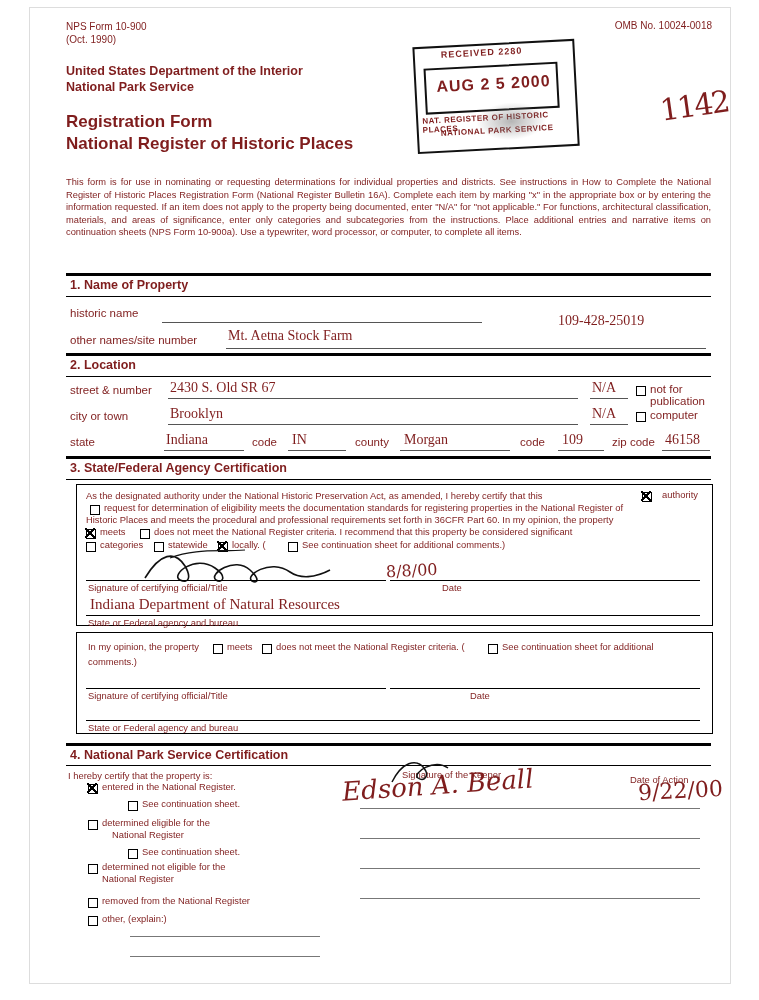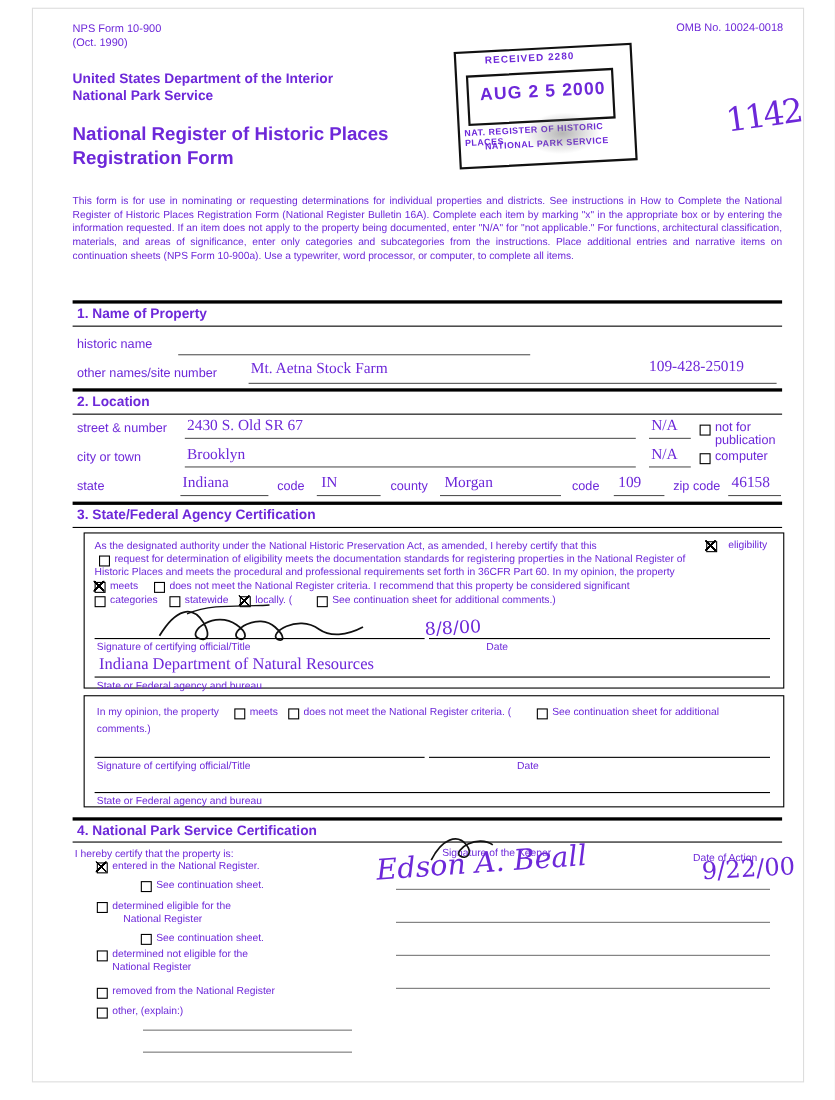--- a/index.html
+++ b/index.html
@@ -7,21 +7,21 @@
     padding: 0;
     background: #b9b9b9;
   }
   .page {
     position: relative;
     width: 759px;
     height: 1000px;
     background: #ffffff;
     margin: 0 auto;
     font-family: "Liberation Sans", sans-serif;
-    color: #6d28d9;
+    color: #7f1d1d;
     overflow: hidden;
   }
   .sheet {
     position: absolute;
     left: 30px;
     top: 8px;
     width: 700px;
     height: 975px;
     background: #fff;
     box-shadow: 0 0 0 1px #ddd;
@@ -214,22 +214,22 @@
       <div>(Oct. 1990)</div>
     </div>
     <div class="hdr-right">OMB No. 10024-0018</div>
 
     <div class="dept">
       <div>United States Department of the Interior</div>
       <div>National Park Service</div>
     </div>
 
     <div class="title">
+      <div>Registration Form</div>
       <div>National Register of Historic Places</div>
-      <div>Registration Form</div>
     </div>
 
     <div class="stamp">
       <div class="box"></div>
       <div class="inner"></div>
       <div class="l1">RECEIVED  2280</div>
       <div class="l2">AUG 2 5 2000</div>
       <div class="l3">NAT. REGISTER OF HISTORIC PLACES</div>
       <div class="l4">NATIONAL PARK SERVICE</div>
       <div class="smudge"></div>
@@ -241,21 +241,21 @@
 
     <div class="rule" style="top:265px;"></div>
     <div class="sec-title" style="top:270px;">1.  Name of Property</div>
     <div class="rule thin" style="top:288px;"></div>
 
     <div class="lbl" style="left:40px; top:299px;">historic name</div>
     <div class="uline" style="left:132px; top:314px; width:320px;"></div>
 
     <div class="lbl" style="left:40px; top:326px;">other names/site number</div>
     <div class="fill plain" style="left:198px; top:320px;text-align:center;">Mt. Aetna Stock Farm</div>
-    <div class="fill plain" style="left:528px; top:318px;margin-left:32px;">109-428-25019</div>
+    <div class="fill plain" style="left:528px; top:305px;">109-428-25019</div>
     <div class="uline" style="left:196px; top:340px; width:480px;"></div>
 
     <div class="rule" style="top:345px;"></div>
     <div class="sec-title" style="top:350px;">2.  Location</div>
     <div class="rule thin" style="top:368px;"></div>
 
     <div class="lbl" style="left:40px; top:376px;">street &amp; number</div>
     <div class="fill plain" style="left:140px; top:372px;">2430 S. Old SR 67</div>
     <div class="uline" style="left:138px; top:390px; width:410px;"></div>
     <div class="fill plain" style="left:562px; top:372px;">N/A</div>
@@ -288,21 +288,21 @@
     <div class="uline" style="left:632px; top:442px; width:48px;"></div>
 
     <div class="rule" style="top:448px;"></div>
     <div class="sec-title" style="top:453px;">3.  State/Federal Agency Certification</div>
     <div class="rule thin" style="top:471px;"></div>
 
     <div class="certbox" style="left:46px; top:476px; width:635px; height:140px;"></div>
 
     <div class="cert-text" style="left:56px; top:482px; width:565px;">As the designated authority under the National Historic Preservation Act, as amended, I hereby certify that this</div>
     <div class="cbox x" style="left:612px; top:484px;"></div>
-    <div class="cert-text" style="left:632px; top:481px;">eligibility</div>
+    <div class="cert-text" style="left:632px; top:481px;">authority</div>
 
     <div class="cbox" style="left:60px; top:497px;"></div>
     <div class="cert-text" style="left:74px; top:494px; width:600px;">request for determination of eligibility meets the documentation standards for registering properties in the National Register of</div>
     <div class="cert-text" style="left:56px; top:506px; width:620px;">Historic Places and meets the procedural and professional requirements set forth in 36CFR Part 60.  In my opinion, the property</div>
 
     <div class="cbox x" style="left:56px; top:521px;"></div>
     <div class="cert-text" style="left:70px; top:518px;">meets</div>
     <div class="cbox" style="left:110px; top:521px;"></div>
     <div class="cert-text" style="left:124px; top:518px;">does not meet the National Register criteria.  I recommend that this property be considered significant</div>
 

